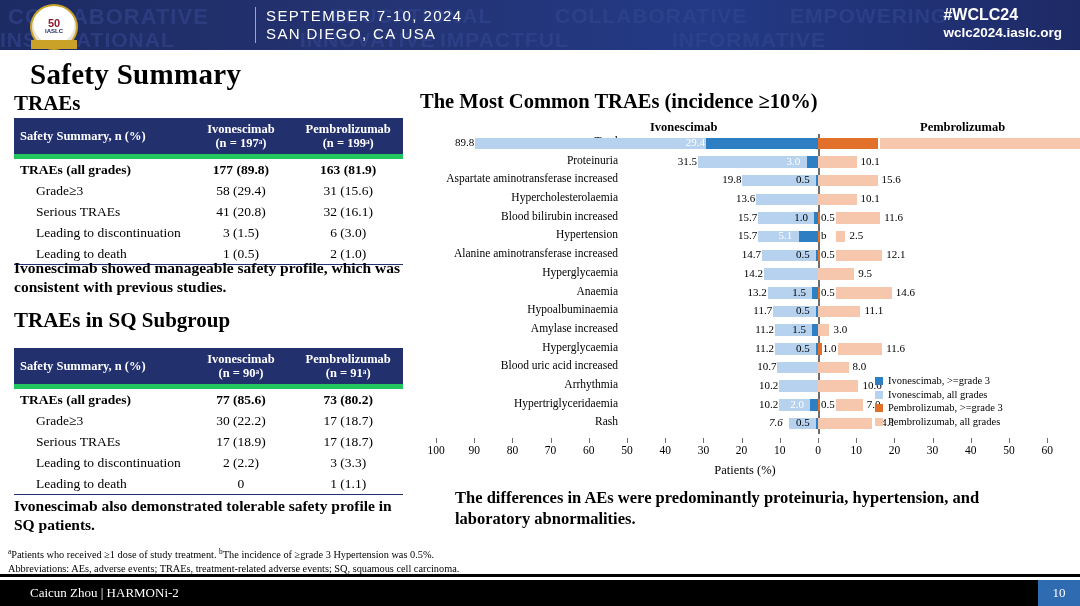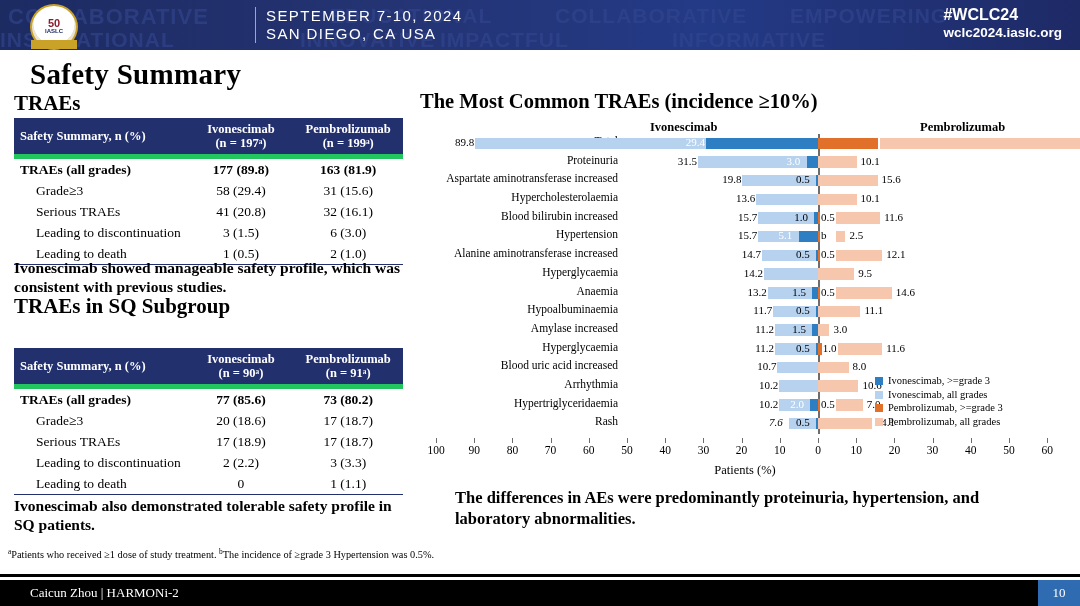--- a/index.html
+++ b/index.html
@@ -142,21 +142,21 @@
       <tr class="lastrow ">
         <td class="lbl ind">Leading to death</td>
         <td class="v">1 (0.5)</td>
         <td class="v">2 (1.0)</td>
       </tr>
     </tbody>
 </table>
 
 <div class="note" style="left:14px;top:258px;">Ivonescimab showed manageable safety profile, which was consistent with previous studies.</div>
 
-<div class="sub-head" style="left:14px;top:294px;">TRAEs in SQ Subgroup</div>
+<div class="sub-head" style="left:14px;top:308px;">TRAEs in SQ Subgroup</div>
 
 <table class="tbl" style="left:14px;top:348px;">
   <thead>
     <tr>
       <th class="first" style="width:185px">Safety Summary, n (%)</th>
       <th class="num" style="width:102px">
         <div>Ivonescimab</div>
         <div>(n = 90ᵃ)</div>
       </th>
       <th class="num" style="width:102px">
@@ -166,21 +166,21 @@
     </tr>
   </thead>
   <tbody>
       <tr class="bold topline ">
         <td class="lbl">TRAEs (all grades)</td>
         <td class="v">77 (85.6)</td>
         <td class="v">73 (80.2)</td>
       </tr>
       <tr>
         <td class="lbl ind">Grade≥3</td>
-        <td class="v">20 (18.6)</td>
+        <td class="v">30 (22.2)</td>
         <td class="v">17 (18.7)</td>
       </tr>
       <tr>
         <td class="lbl ind">Serious TRAEs</td>
         <td class="v">17 (18.9)</td>
         <td class="v">17 (18.7)</td>
       </tr>
       <tr>
         <td class="lbl ind">Leading to discontinuation</td>
         <td class="v">2 (2.2)</td>
@@ -447,19 +447,20 @@
     </div>
 </div>
 
 <div class="note" style="left:455px;top:487px;width:540px;font-size:16.5px;line-height:21px;">The differences in AEs were predominantly proteinuria, hypertension, and laboratory abnormalities.</div>
 
 <div class="foot">
   <div>
     <span class="sup">a</span><span>Patients who received ≥1 dose of study treatment.</span>
     <span class="sup">b</span><span>The incidence of ≥grade 3 Hypertension was 0.5%.</span>
   </div>
+  <div>Abbreviations: AEs, adverse events; TRAEs, treatment-related adverse events; SQ, squamous cell carcinoma.</div>
 </div>
 
 <div class="hr-black"></div>
 <div class="footer">
   <div class="name">Caicun Zhou | HARMONi-2</div>
   <div class="pagebox">10</div>
 </div>
 
 </body></html>

